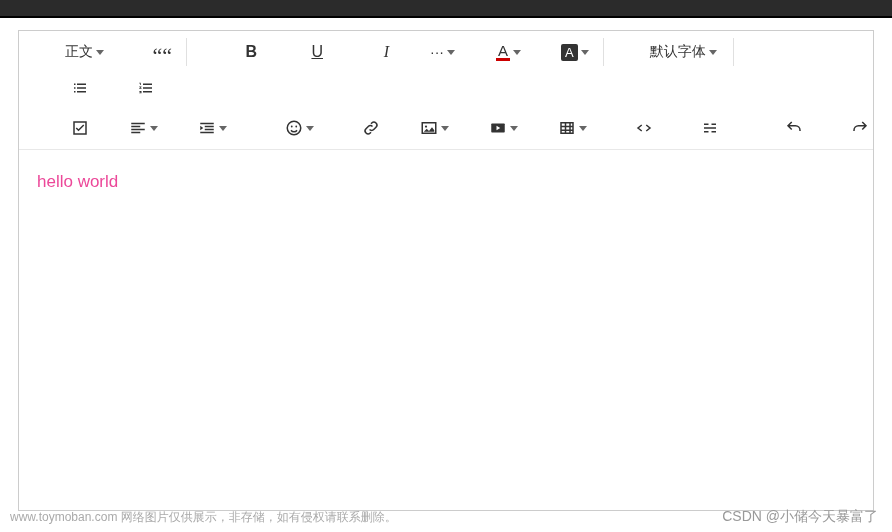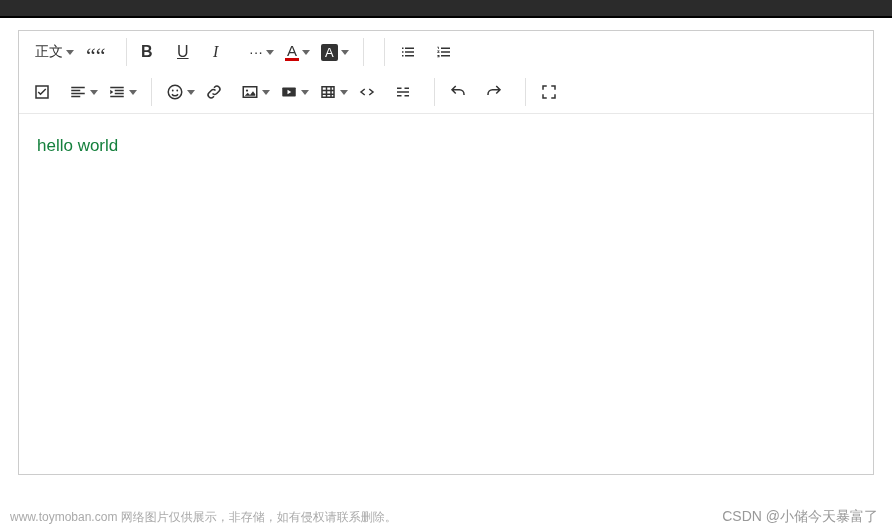--- a/index.html
+++ b/index.html
@@ -42,27 +42,28 @@
       width: 1px;
       height: 28px;
       background: #e0e0e0;
       margin: 0 4px;
     }
     .tbtn {
       min-width: 34px;
       height: 34px;
       display: inline-flex;
       align-items: center;
-      justify-content: flex-start;
+      justify-content: flex-end;
       cursor: pointer;
       color: #333;
       border-radius: 3px;
       font-size: 14px;
       padding: 0 4px;
       position: relative;
+      margin-left: 30px;
     }
     .tbtn-text {
       font-size: 14px;
       color: #333;
       padding: 0 6px;
       min-width: auto;
     }
     .caret {
       display: inline-block;
       margin-left: 3px;
@@ -78,21 +79,21 @@
     .underline { text-decoration: underline; font-size: 16px; }
     .italic { font-style: italic; font-family: serif; font-size: 16px; }
     .quote-mark { font-size: 22px; font-family: Georgia, serif; line-height: 10px; padding-top: 8px; }
     .letter-a { font-size: 15px; font-weight: 500; }
     .letter-a-underline { border-bottom: 3px solid #c00; padding: 0 2px; line-height: 14px; }
     .letter-a-bg { background: #333; color: #fff; padding: 1px 4px; border-radius: 2px; font-size: 13px; }
     .editor-content {
       padding: 22px 18px;
       min-height: 360px;
       font-size: 17px;
-      color: #15803d;
+      color: #ec4899;
     }
     .watermark-bottom {
       position: absolute;
       bottom: 6px;
       left: 10px;
       font-size: 12px;
       color: #aaa;
     }
     .watermark-right {
       position: absolute;
@@ -150,20 +151,24 @@
           <span class="caret"></span>
         </div>
         <div class="tbtn">
           <span class="letter-a letter-a-bg">A</span>
           <span class="caret"></span>
         </div>
       </div>
       <div class="divider"></div>
 
       <div class="tool-group">
+        <div class="tbtn tbtn-text">
+          <span class="lbl">默认字体</span>
+          <span class="caret"></span>
+        </div>
       </div>
       <div class="divider"></div>
 
       <div class="tool-group">
         <div class="tbtn">
           <svg viewBox="0 0 24 24">
               <path fill="currentColor" d="M4 6h2v2H4V6zm4 0h12v2H8V6zM4 11h2v2H4v-2zm4 0h12v2H8v-2zM4 16h2v2H4v-2zm4 0h12v2H8v-2z"></path>
             </svg>
         </div>
         <div class="tbtn">

